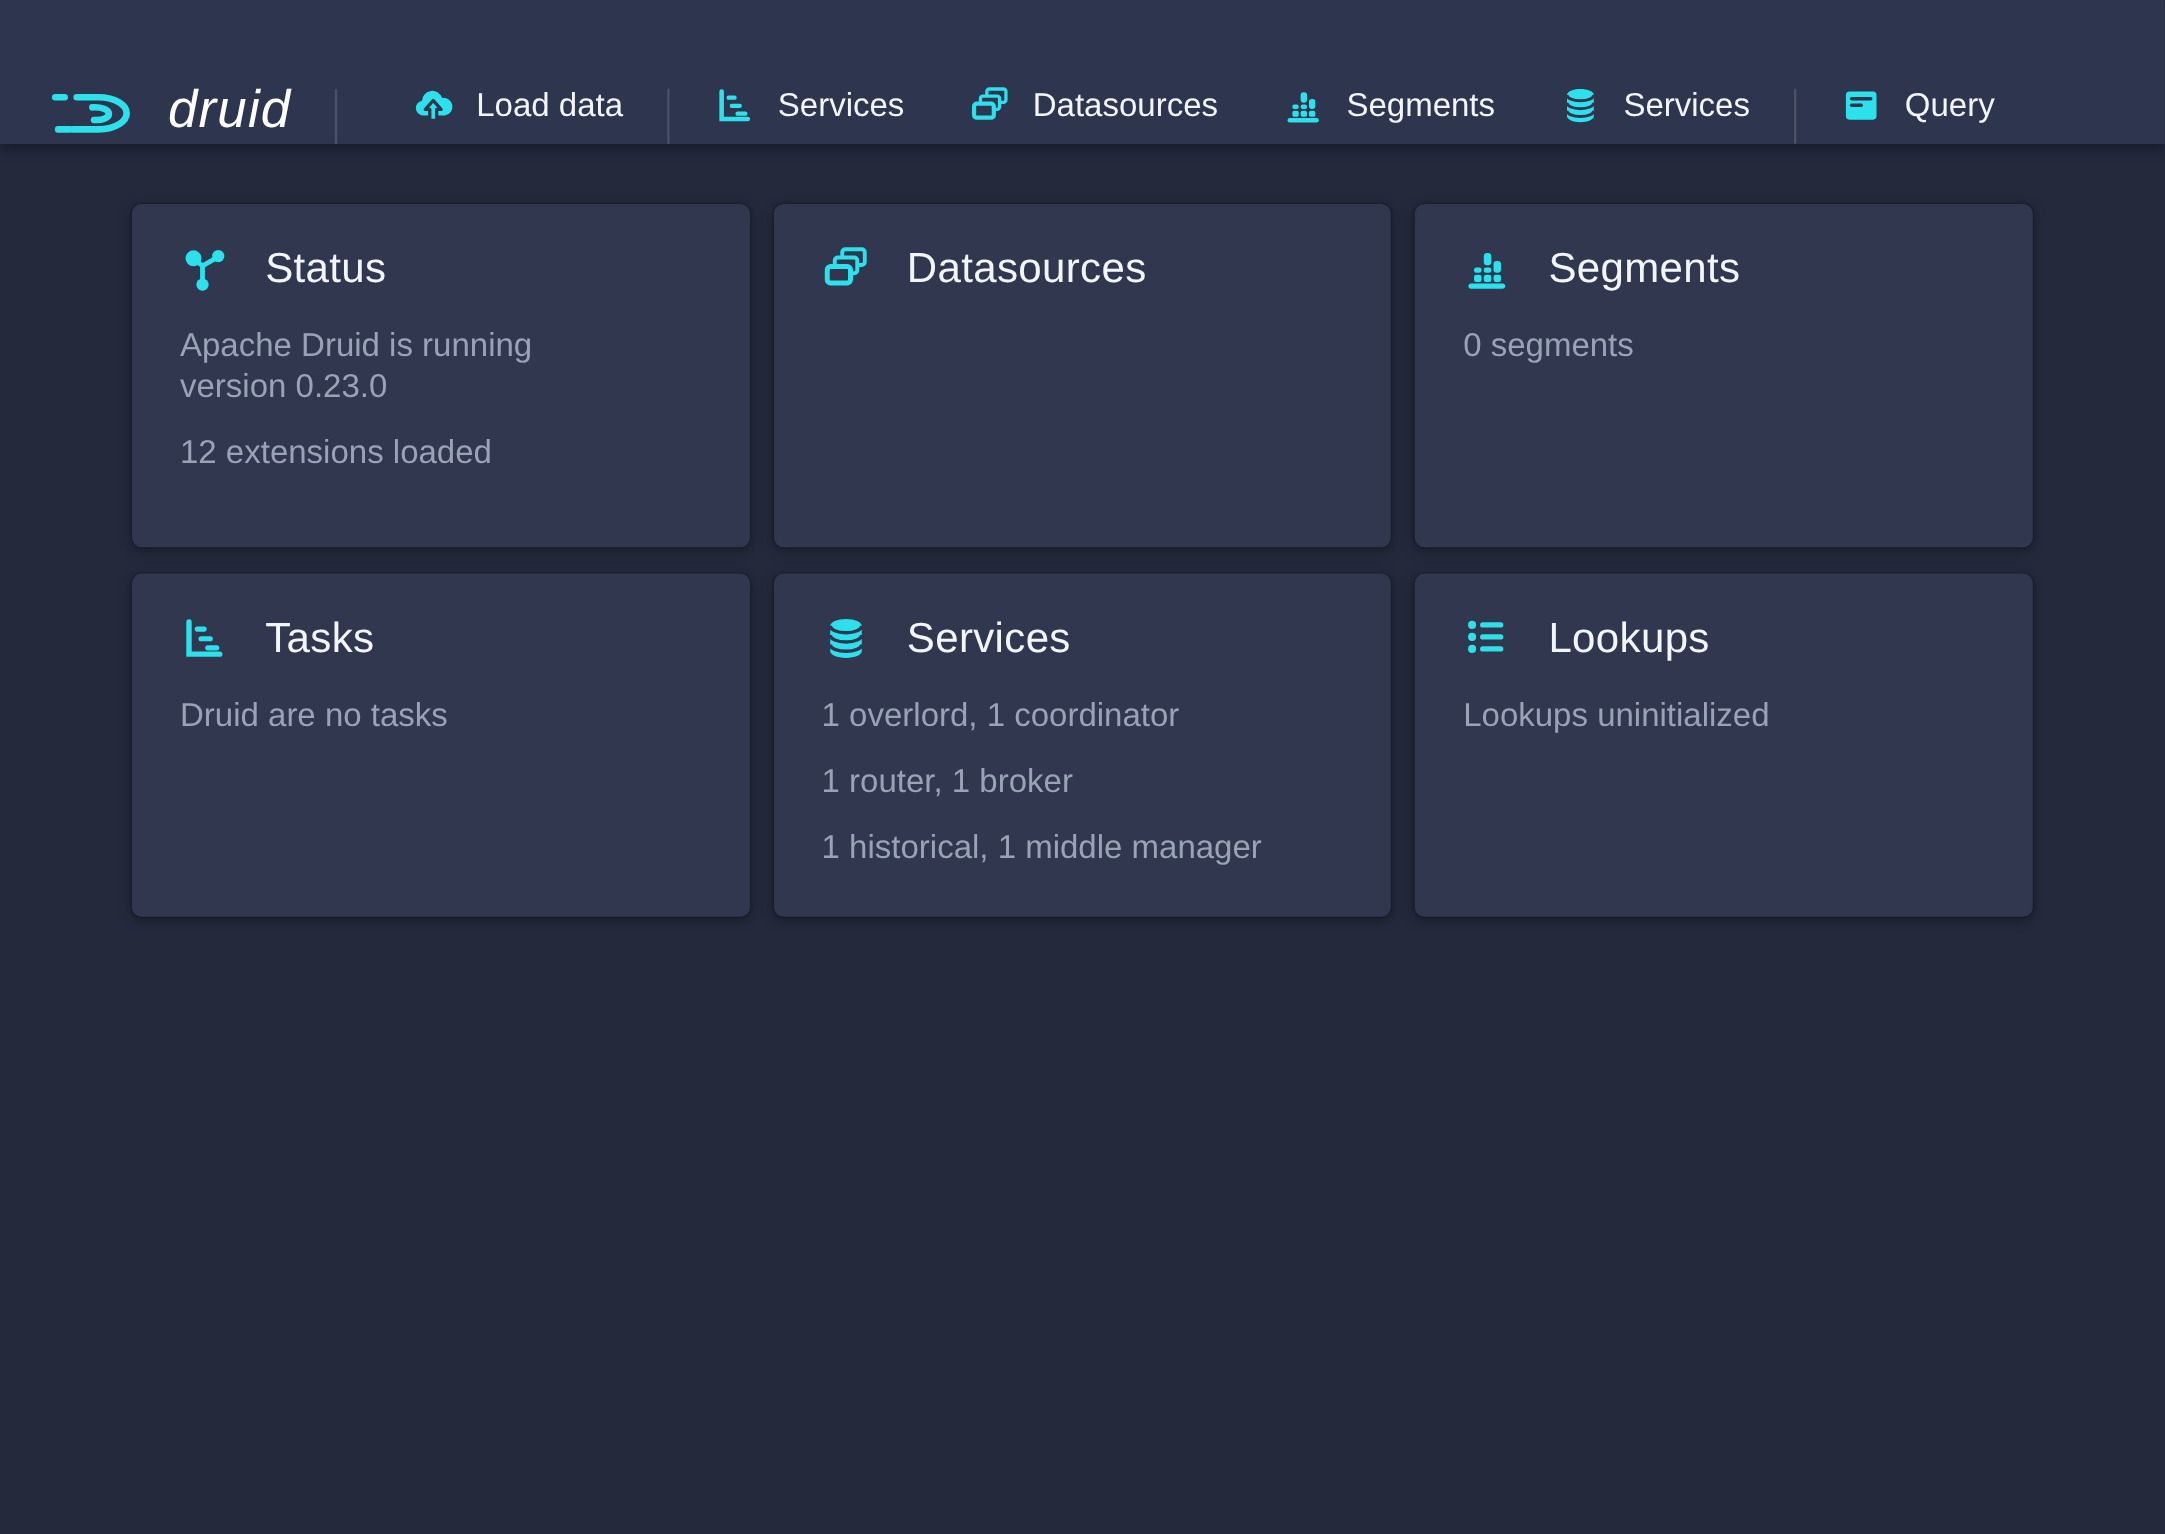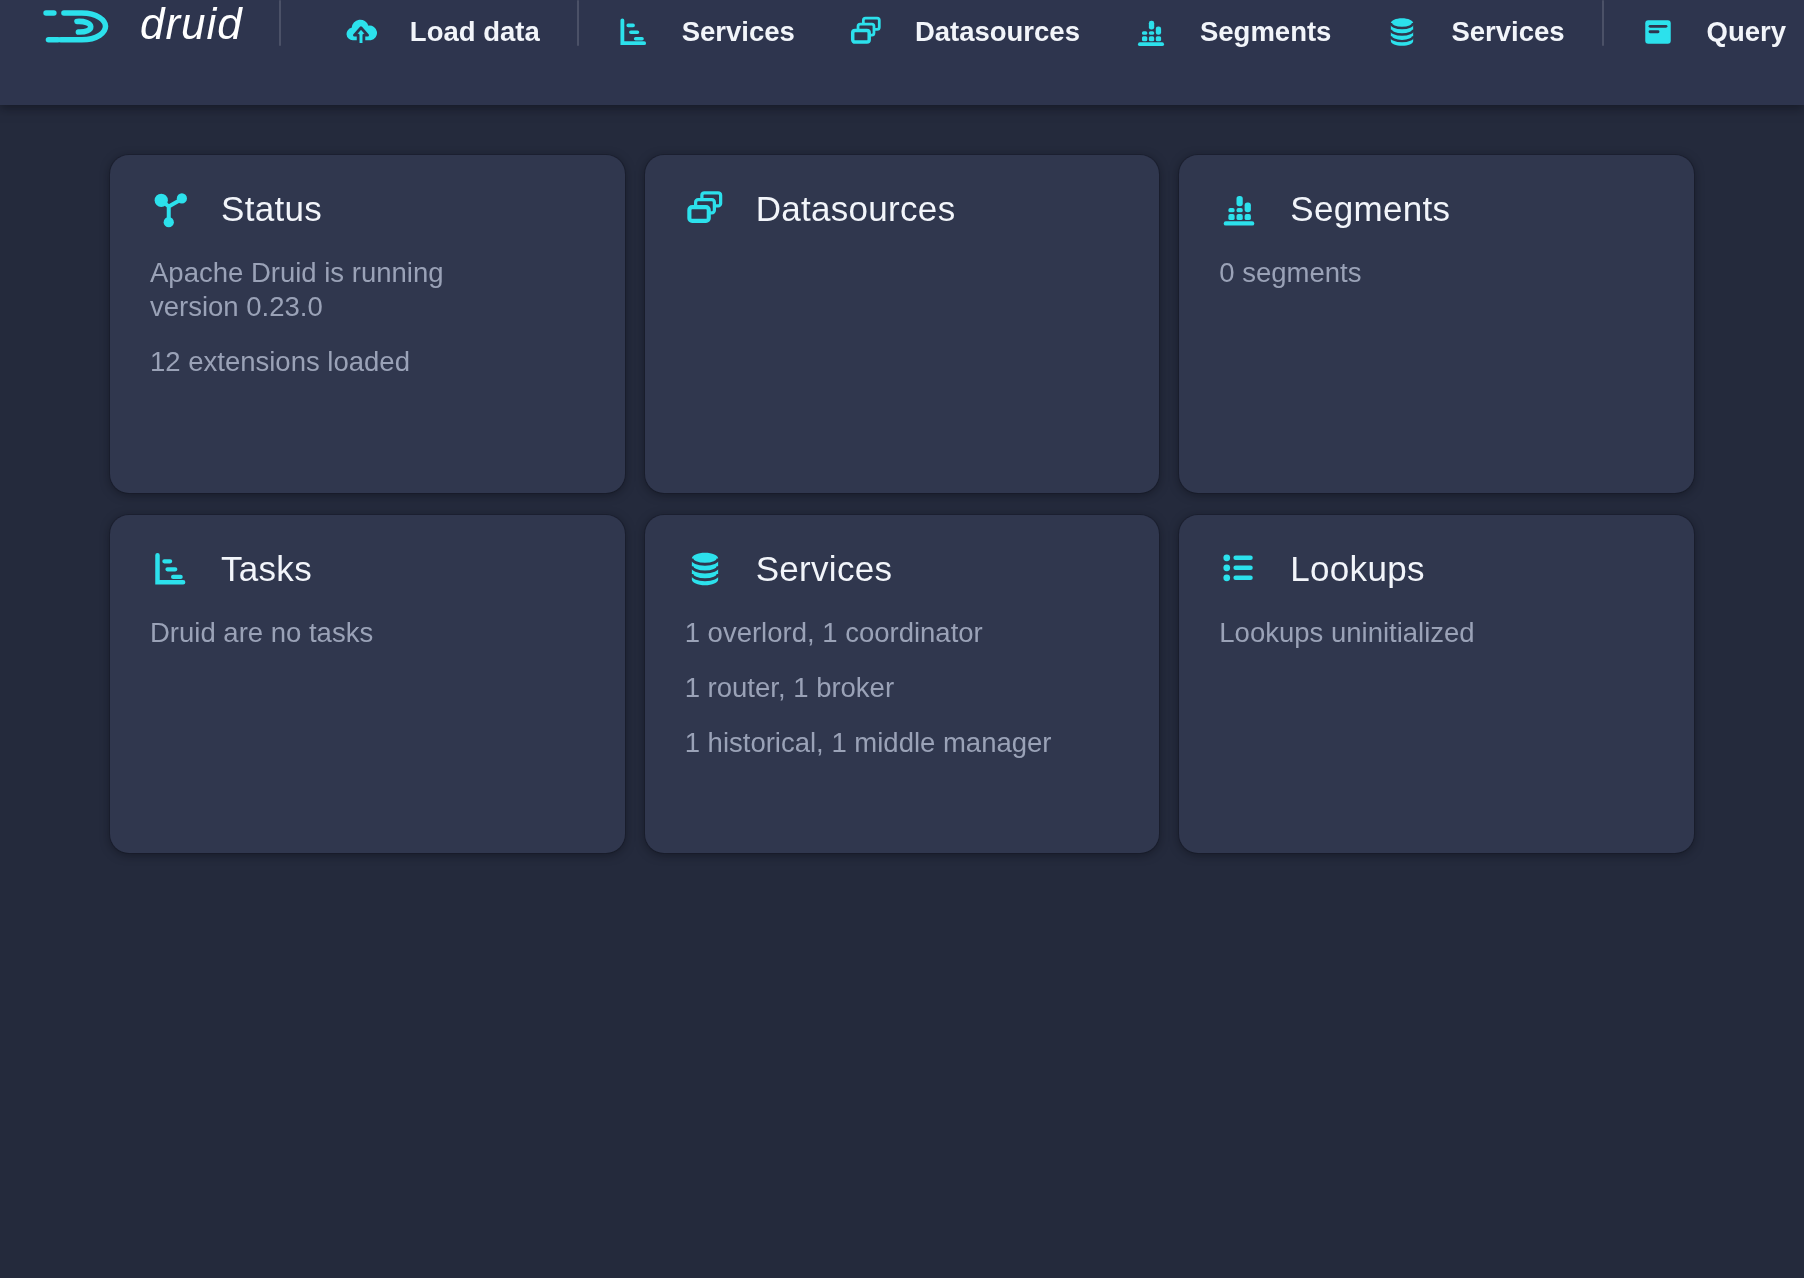--- a/index.html
+++ b/index.html
@@ -13,25 +13,25 @@
   }
   *{box-sizing:border-box;margin:0;padding:0}
   html,body{width:1804px;height:1278px;overflow:hidden}
   body{
     background:var(--bg);
     font-family:"Liberation Sans",sans-serif;
     -webkit-font-smoothing:antialiased;
   }
   
   .navbar{
-    height:105px;
+    height:120px;
     background:var(--nav-bg);
     box-shadow:0 3px 10px rgba(8,10,17,.5);
     display:flex;
-    align-items:flex-start;
+    align-items:flex-end;
     padding:0 40px;
     position:relative;
     z-index:2;
   }
   .brand{display:flex;align-items:center;gap:18px;cursor:pointer}
   .logo-mark{width:82px;height:52px;color:var(--accent)}
   .wordmark{
     color:#fff;
     font-size:44px;
     font-style:italic;
@@ -39,36 +39,36 @@
     transform:translateY(-2px);
   }
   .nav-divider{
     width:2px;height:46px;border-radius:1px;
     background:rgba(255,255,255,.14);
     flex:none;
   }
   .nav-divider.wide{margin:0 36px}
   .nav-divider.mid{margin:0 10px}
   .nav-btn{
-    display:flex;align-items:center;gap:32px;
+    display:flex;align-items:center;gap:19px;
     height:64px;padding:0 27px;border-radius:4px;
-    color:var(--text);font-size:27.5px;cursor:pointer;white-space:nowrap;font-weight:bold;
+    color:var(--text);font-size:27.5px;cursor:pointer;white-space:nowrap;
   }
   .nav-btn .icon{width:34px;height:34px;color:var(--accent);flex:none}
   
   .main{
     display:grid;
     grid-template-columns:repeat(3,1fr);
     column-gap:20px;row-gap:22px;
     padding:50px 110px 0 110px;
   }
   .card{
     background:var(--card-bg);
-    border-radius:19px;
-    height:338px;
+    border-radius:8px;
+    height:286px;
     padding:34px 40px;
     box-shadow:0 2px 10px rgba(9,11,19,.5),0 0 0 1px rgba(10,13,22,.18);
     cursor:pointer;
   }
   .card-head{display:flex;align-items:center;gap:31px;margin-bottom:27px}
   .card-head .icon{width:40px;height:40px;color:var(--accent);flex:none}
   .card-title{
     font-size:35px;color:var(--text);font-weight:400;letter-spacing:.3px;
   }
   .card-body{}

